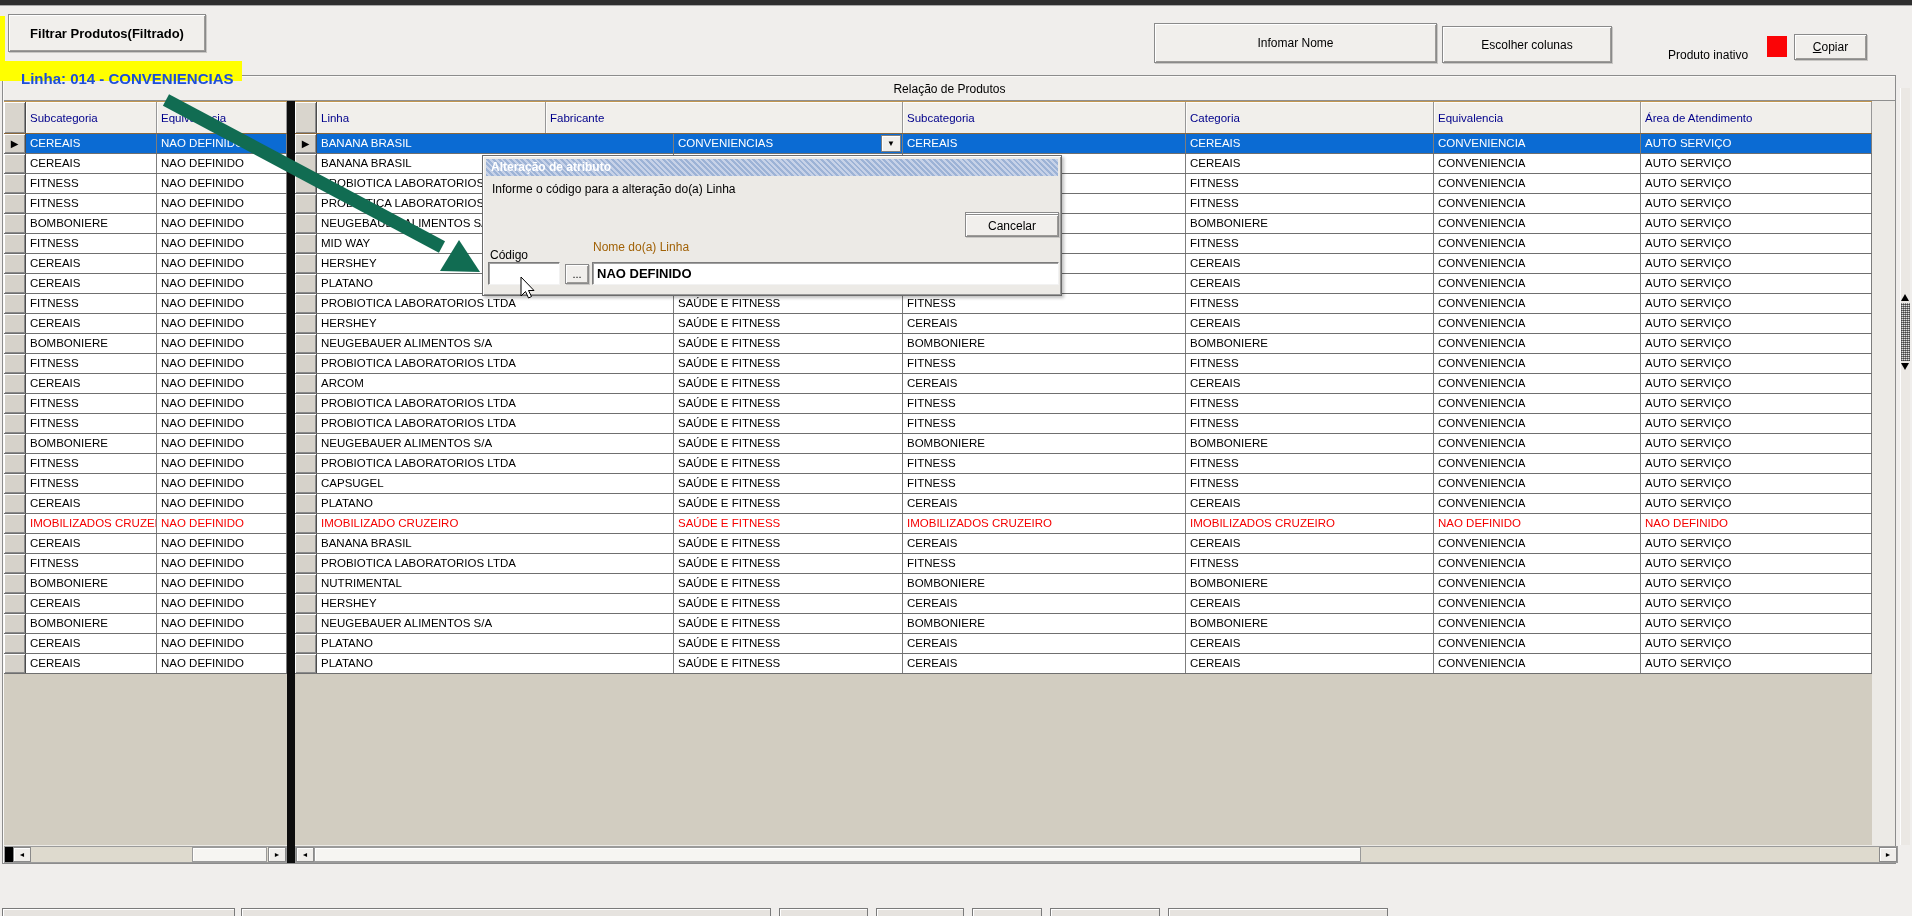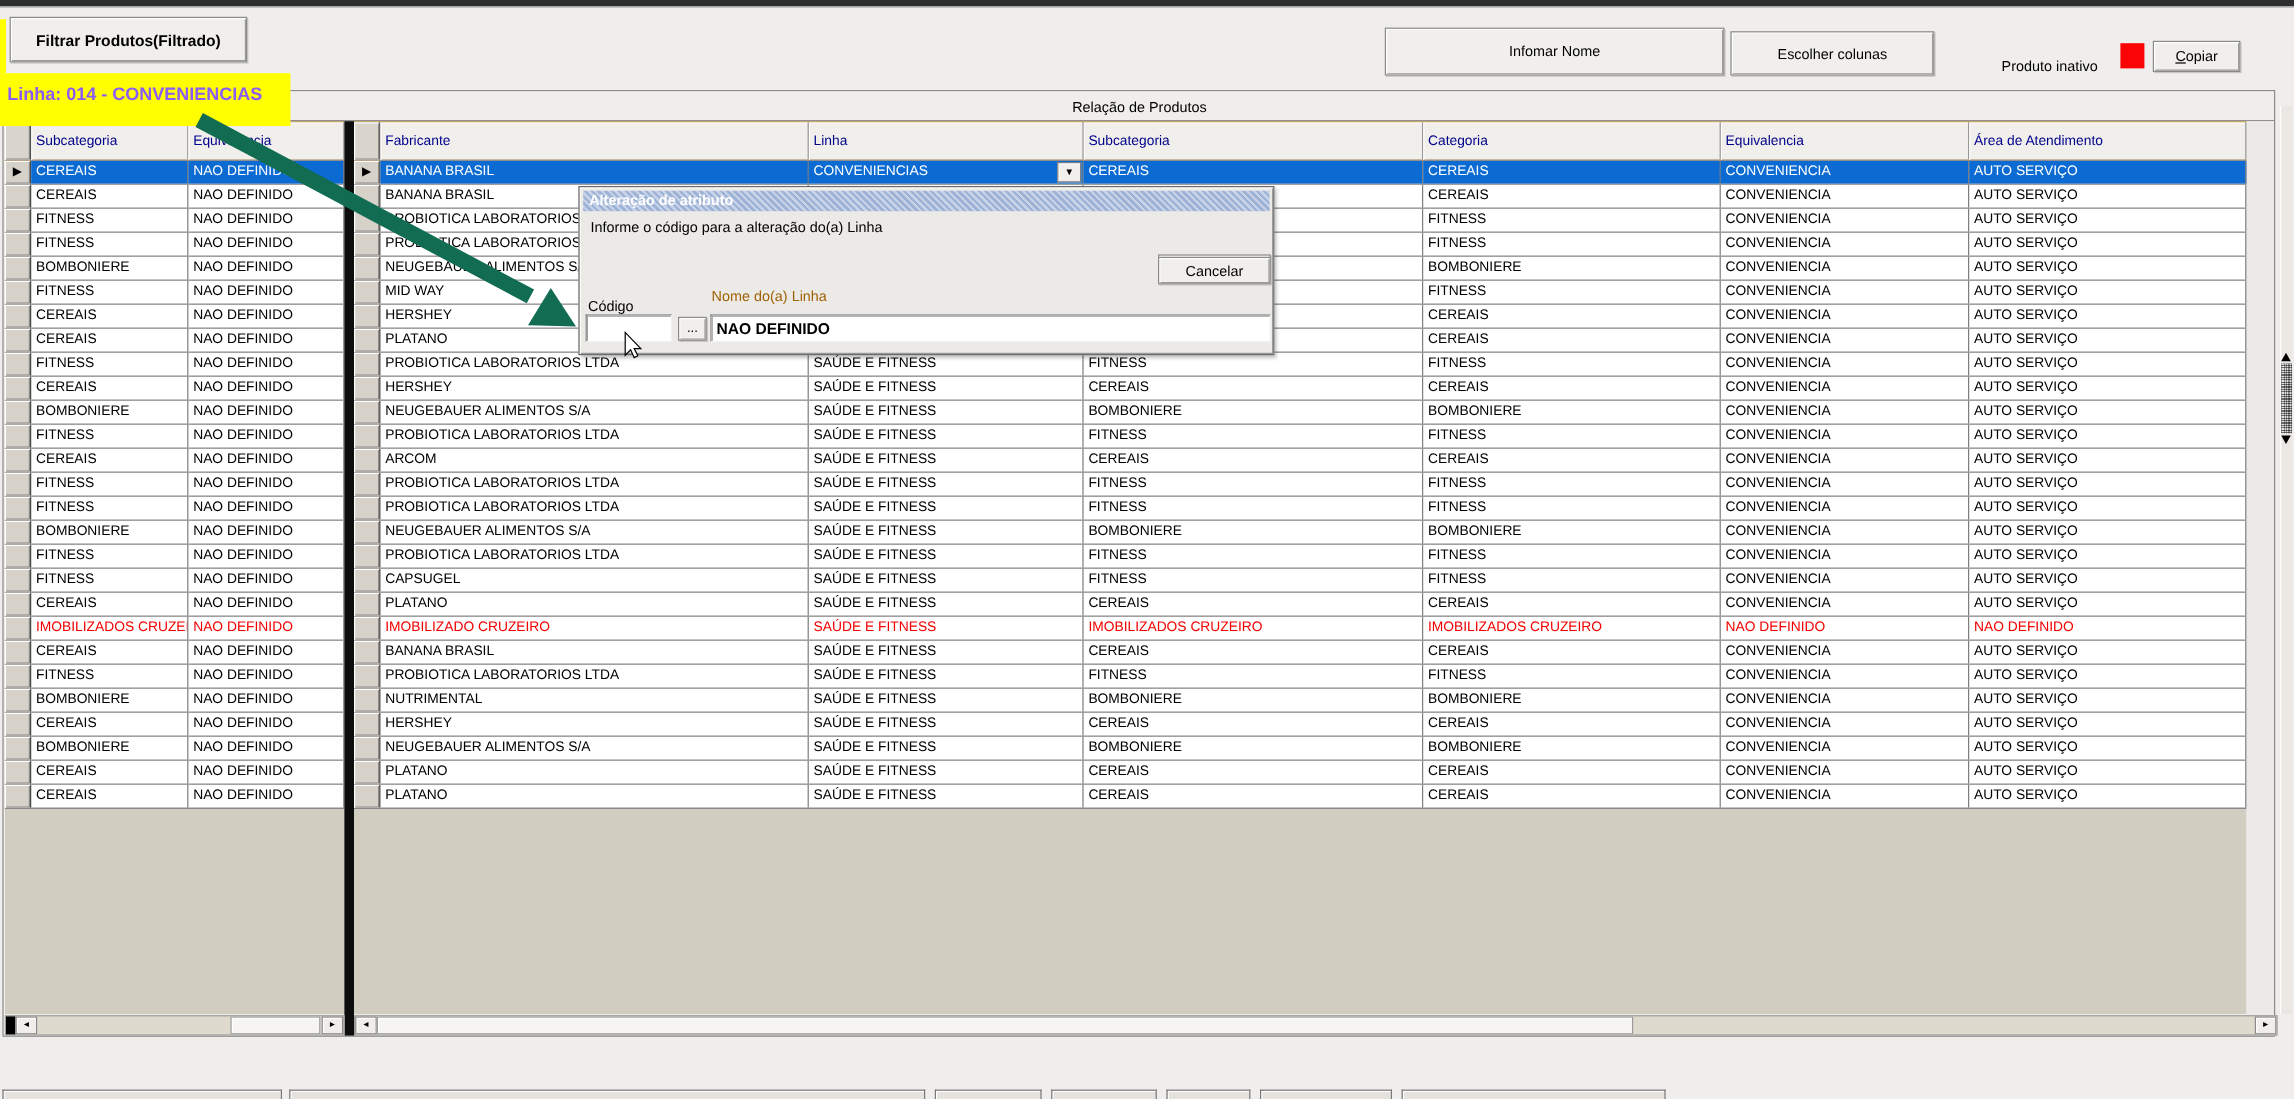--- a/index.html
+++ b/index.html
@@ -11,22 +11,22 @@
 
   
   .btn { position:absolute; background:#f1efec; border:1px solid #8a8a8a;
          box-shadow: inset 1px 1px 0 #ffffff, inset -1px -1px 0 #9d9b98, 1px 1px 0 #c9c7c4;
          display:flex; align-items:center; justify-content:center;
          font-size:12px; color:#000; cursor:default; }
 
   .top-strip { left:0; top:0; width:1912px; height:6px; background:#2e2e2e; border-bottom:1px solid #a8a8a8; }
 
   .yellow { background:#ffff00; }
-  #filter-label { left:0; top:61px; width:242px; height:44px; background:#ffff00; z-index:6;
-                  font-size:15px; font-weight:bold; color:#8b5cf6; line-height:36px; padding-left:6px; white-space:nowrap;}
+  #filter-label { left:0; top:61px; width:242px; height:20px; background:#ffff00; z-index:6;
+                  font-size:15px; font-weight:bold; color:#1d4ed8; line-height:36px; padding-left:21px; white-space:nowrap;}
   #yellow-sliver { left:0; top:16px; width:5px; height:45px; z-index:6; }
 
   
   #panel { left:2px; top:75px; width:1894px; height:789px; background:#eceae6;
            border:1px solid #8c8c8c; box-shadow: inset 1px 1px 0 #fbfaf8; z-index:1; }
   #panel-title { position:absolute; left:1px; top:1px; width:1891px; height:24px;
                  border-bottom:1px solid #8f8f8f; background:#f0eeeb;
                  text-align:center; font-size:12px; color:#000; line-height:24px; }
 
   
@@ -137,22 +137,22 @@
   <div class="abs" id="grid-bg"></div>
   <div class="abs" id="grid-right-gap"></div>
 
   <div class="hpane" style="left:4px;width:283px;">
       <div class="hcell hind" style="width: 22px;"></div>
       <div class="hcell" style="width: 131px;">Subcategoria</div>
       <div class="hcell" style="width: 130px;">Equivalencia</div>
     </div>
   <div class="hpane" style="left:295px;width:1577px;">
       <div class="hcell hind" style="width: 22px;"></div>
+      <div class="hcell" style="width: 229px;">Linha</div>
       <div class="hcell" style="width: 357px;">Fabricante</div>
-      <div class="hcell" style="width: 229px;">Linha</div>
       <div class="hcell" style="width: 283px;">Subcategoria</div>
       <div class="hcell" style="width: 248px;">Categoria</div>
       <div class="hcell" style="width: 207px;">Equivalencia</div>
       <div class="hcell" style="width: 231px;">Área de Atendimento</div>
     </div>
 
   <div class="rpane" style="left:4px;width:283px;">
       <div class="row selected">
         <div class="cell ind" style="width: 22px;">▶</div>
         <div class="cell" style="width: 131px;">CEREAIS</div>

